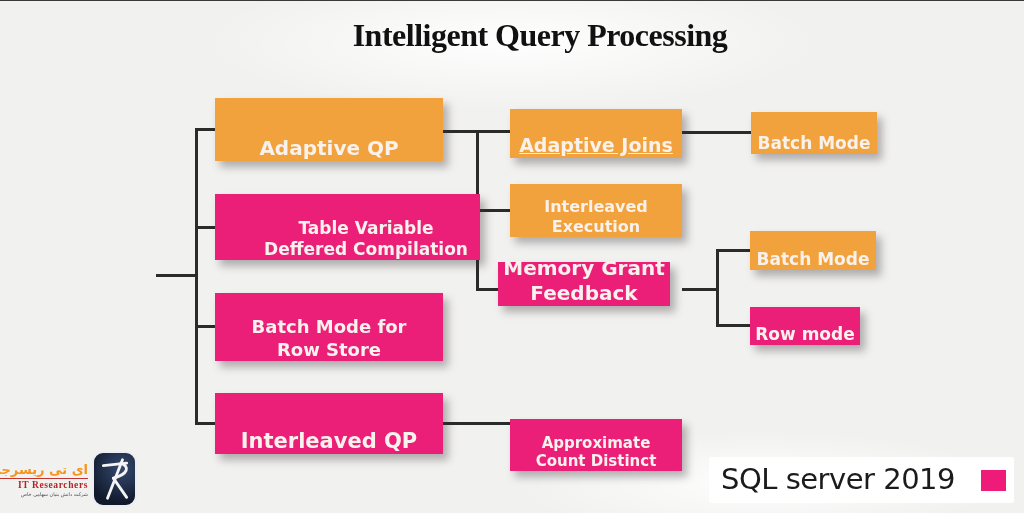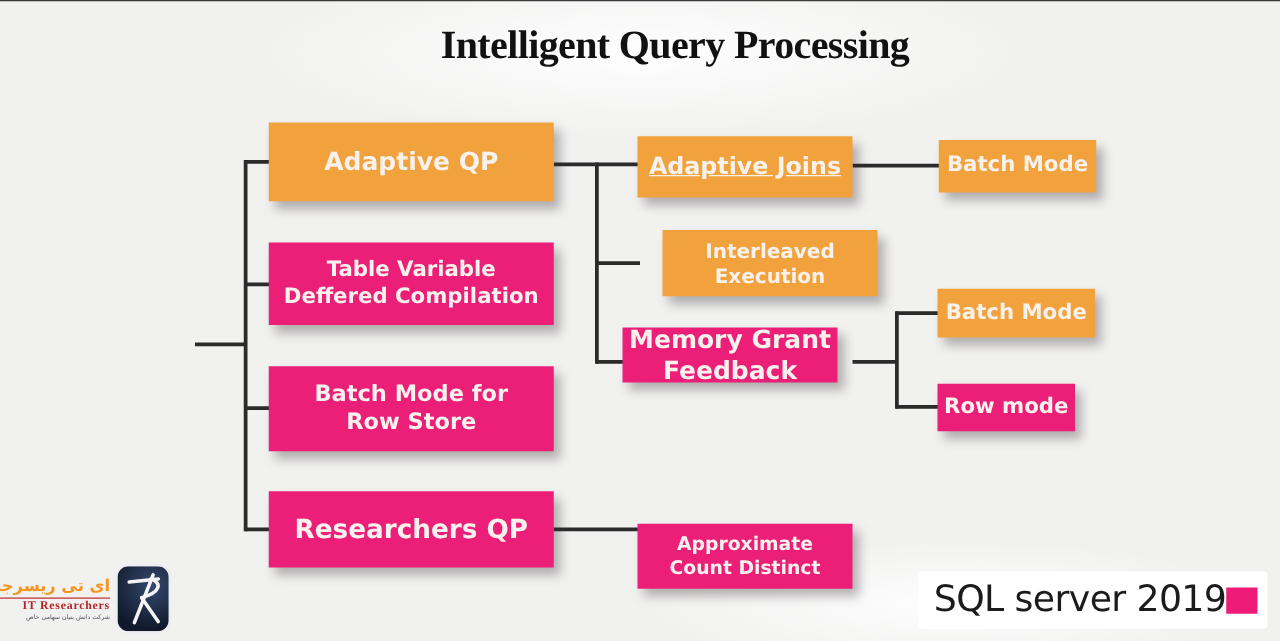--- a/index.html
+++ b/index.html
@@ -26,43 +26,43 @@
   .subtitle{
     position:absolute;left:0;top:52px;width:100%;
     text-align:center;direction:rtl;
     font-size:22px;color:#1c1c1c;
   }
   
   .line{position:absolute;background:#2b2b2b;z-index:1;}
   
   .node{
     position:absolute;z-index:2;
-    display:flex;align-items:center;justify-content:center;
+    display:flex;align-items:flex-end;justify-content:center;
     color:#f8f1ec;font-weight:bold;text-align:center;
     box-shadow:5px 6px 8px rgba(55,45,50,.35);
   }
   .node span{white-space:pre-line;line-height:1.25;}
   .pink{background:#ec1f78;}
   .orange{background:#f2a23c;}
   #n-intelligent-qp{left:18px;top:255px;width:140px;height:44px;font-size:17px;}
   #n-adaptive-qp{left:215px;top:97px;width:228px;height:63px;font-size:20px;}
-  #n-table-variable{left:215px;top:193px;width:228px;height:66px;font-size:17px;}
+  #n-table-variable{left:215px;top:193px;width:228px;height:66px;font-size:17px;padding-left:37px;}
   #n-batch-mode-row-store{left:215px;top:292px;width:228px;height:68px;font-size:18px;}
   #n-approximate-qp{left:215px;top:392px;width:228px;height:61px;font-size:21px;}
   #n-adaptive-joins{left:510px;top:108px;width:172px;height:49px;font-size:19px;text-decoration:underline;}
-  #n-interleaved-execution{left:510px;top:183px;width:172px;height:53px;font-size:16px;margin-left:20px;}
+  #n-interleaved-execution{left:510px;top:183px;width:172px;height:53px;font-size:16px;}
   #n-memory-grant-feedback{left:498px;top:261px;width:172px;height:44px;font-size:20px;}
   #n-approximate-count-distinct{left:510px;top:398px;width:172px;height:52px;font-size:15px;margin-top:20px;}
   #n-batch-mode-aj{left:751px;top:111px;width:126px;height:42px;font-size:17px;}
   #n-batch-mode-mgf{left:750px;top:230px;width:126px;height:39px;font-size:17px;}
   #n-row-mode{left:750px;top:306px;width:110px;height:38px;font-size:17px;}
   
   .caption{
     position:absolute;right:10px;top:456px;z-index:3;
-    display:flex;align-items:center;gap:0;
+    display:flex;align-items:center;gap:26px;
     background:#ffffff;padding:5px 8px 7px 12px;border-radius:3px;
   }
   .caption-en{font-size:29px;color:#1b1b1b;letter-spacing:-0.5px;}
   .caption-fa{font-size:23px;color:#1b1b1b;direction:rtl;}
   .legend-square{width:25px;height:21px;background:#ee1c78;margin-top:3px;}
   
   .logo{
     position:absolute;left:8px;top:450px;z-index:3;
     display:flex;align-items:center;gap:4px;
   }
@@ -112,21 +112,21 @@
   </div>
   <div class="node pink" id="n-table-variable">
     <span>Table Variable
 Deffered Compilation</span>
   </div>
   <div class="node pink" id="n-batch-mode-row-store">
     <span>Batch Mode for
 Row Store</span>
   </div>
   <div class="node pink" id="n-approximate-qp">
-    <span>Researchers QP</span>
+    <span>Interleaved QP</span>
   </div>
   <div class="node orange" id="n-adaptive-joins">
     <span>Adaptive Joins</span>
   </div>
   <div class="node orange" id="n-interleaved-execution">
     <span>Interleaved
 Execution</span>
   </div>
   <div class="node pink" id="n-memory-grant-feedback">
     <span>Memory Grant

